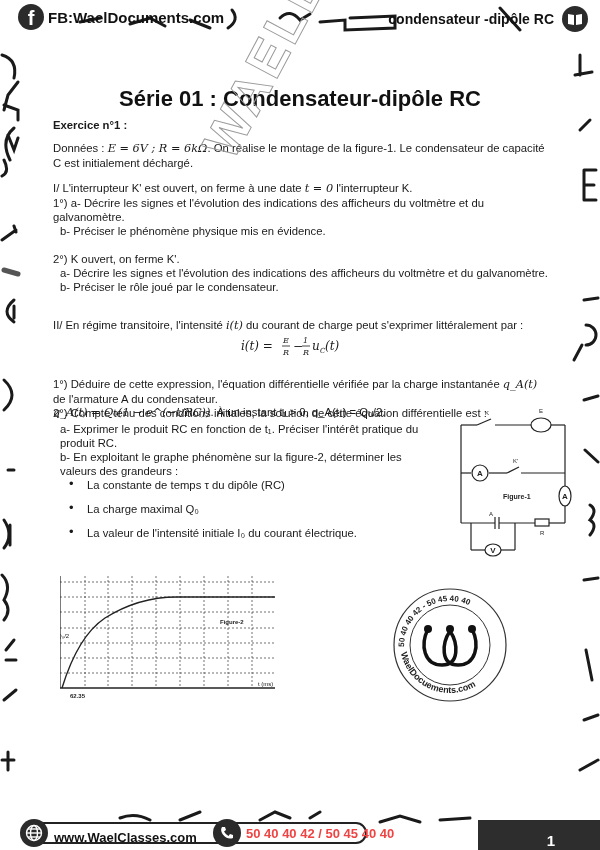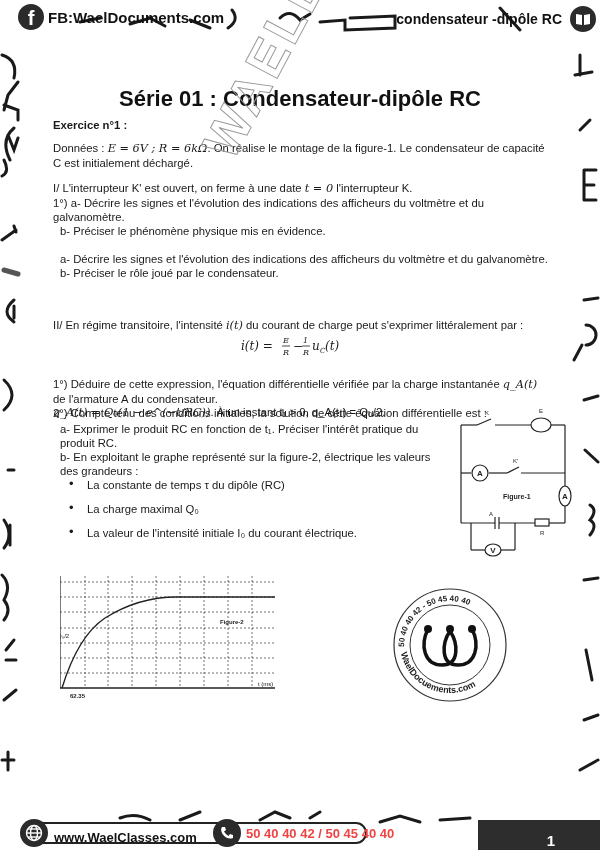--- a/index.html
+++ b/index.html
@@ -6,21 +6,21 @@
   html, body { width: 600px; height: 850px; background: #fff; overflow: hidden; }
   body { position: relative; font-family: "Liberation Sans", sans-serif; color: #1a1a1a; }
 
   .doodle { position: absolute; stroke: #1a1a1a; fill: none; stroke-width: 3; stroke-linecap: round; }
 
   
   .header { position: absolute; top: 0; left: 0; width: 600px; height: 34px; }
   .hdr-left { position: absolute; left: 18px; top: 4px; display: flex; align-items: center; gap: 4px; }
   .fb-icon { width: 26px; height: 26px; border-radius: 50%; background: #2b2b2b; color: #fff; font: bold 20px "Liberation Sans", sans-serif; display: flex; align-items: flex-end; justify-content: center; overflow: hidden; }
   .hdr-left-text { font: bold 15px "Liberation Sans", sans-serif; color: #111; }
-  .hdr-right { position: absolute; right: 4px; top: 6px; display: flex; align-items: center; gap: 8px; }
+  .hdr-right { position: absolute; right: 12px; top: 6px; display: flex; align-items: center; gap: 8px; }
   .hdr-right-text { font: bold 14px "Liberation Sans", sans-serif; color: #111; }
   .book-icon { width: 26px; height: 26px; border-radius: 50%; background: #2b2b2b; display: flex; align-items: center; justify-content: center; }
 
   
   .title { position: absolute; top: 86px; left: 0; width: 600px; text-align: center; font: bold 22px "Liberation Sans", sans-serif; color: #111; }
   .content { position: absolute; left: 53px; width: 495px; font-size: 11.3px; line-height: 14px; color: #1a1a1a; }
   .bold { font-weight: bold; }
   .math { font-family: "DejaVu Serif", serif; font-style: italic; }
   .indent { padding-left: 7px; }
   .formula { text-align: center; font-family: "DejaVu Serif", serif; font-style: italic; font-size: 11px; }
@@ -113,20 +113,21 @@
 
 <div class="content" style="top:141px;">
   <span>Données : </span><span class="math">E = 6V ; R = 6kΩ</span><span>. On réalise le montage de la figure-1. Le condensateur de capacité C est initialement déchargé.</span>
 </div>
 
 <div class="content" style="top:181px;">
   <div><span>I/ L'interrupteur K' est ouvert, on ferme à une date </span><span class="math">t = 0</span><span> l'interrupteur K.</span></div>
   <div>1°) a- Décrire les signes et l'évolution des indications des afficheurs du voltmètre et du galvanomètre.</div>
   <div class="indent">b- Préciser le phénomène physique mis en évidence.</div>
   <div style="height:14px"></div>
+  <div>2°) K ouvert, on ferme K'.</div>
   <div class="indent">a- Décrire les signes et l'évolution des indications des afficheurs du voltmètre et du galvanomètre.</div>
   <div class="indent">b- Préciser le rôle joué par le condensateur.</div>
 </div>
 
 <div class="content" style="top:318px;">
   <div><span>II/ En régime transitoire, l'intensité </span><span class="math">i(t)</span><span> du courant de charge peut s'exprimer littéralement par :</span></div>
   <div class="formula" style="margin-bottom:14px;">
     <svg width="120" height="26" viewBox="0 0 120 26">
       <text x="0" y="17" font-family="DejaVu Serif, serif" font-style="italic" font-size="12" fill="#1a1a1a">i(t) =</text>
       <text x="42" y="10" font-family="DejaVu Serif, serif" font-style="italic" font-size="8" fill="#1a1a1a">E</text>
@@ -143,21 +144,21 @@
   </div>
   <div><span>1°) Déduire de cette expression, l'équation différentielle vérifiée par la charge instantanée </span><span class="math">q_A(t)</span><span> de l'armature A du condensateur.</span></div>
   <div>2°) Compte tenu des conditions initiales, la solution de cette équation différentielle est :</div>
 </div>
 
 <div class="content" style="top:405px; width:385px;">
   <div style="margin-bottom:2px;">
     <span class="math">q_A(t) = Q₀(1 − e^(−t/RC))</span><span>.   À un instant t₁ &gt; 0, q_A(t₁) = Q₀/2.</span>
   </div>
   <div class="indent">a- Exprimer le produit RC en fonction de t₁. Préciser l'intérêt pratique du produit RC.</div>
-  <div class="indent">b- En exploitant le graphe représenté sur la figure-2, électrique les valeurs des grandeurs :</div>
+  <div class="indent">b- En exploitant le graphe phénomène sur la figure-2, déterminer les valeurs des grandeurs :</div>
   <ul class="bullets" style="margin-top:0;">
     <li>La constante de temps τ du dipôle (RC)</li>
     <li>La charge maximal Q₀</li>
     <li>La valeur de l'intensité initiale I₀ du courant électrique.</li>
   </ul>
 </div>
 
 <svg class="circuit" width="120" height="155" viewBox="0 0 120 155">
   <g stroke="#222" stroke-width="1.2" fill="none">
     <line x1="6" y1="20" x2="6" y2="118"></line>

